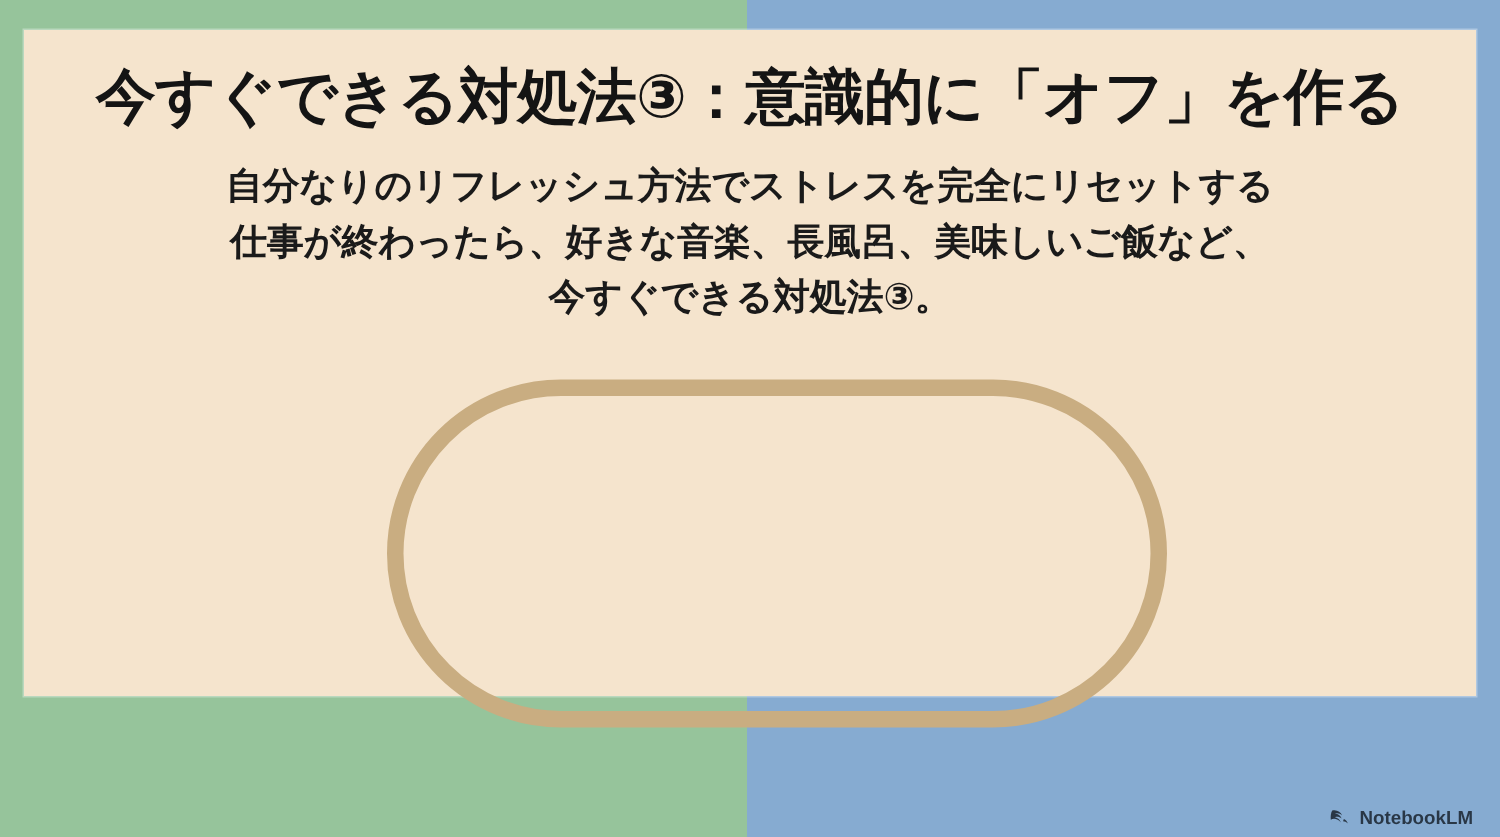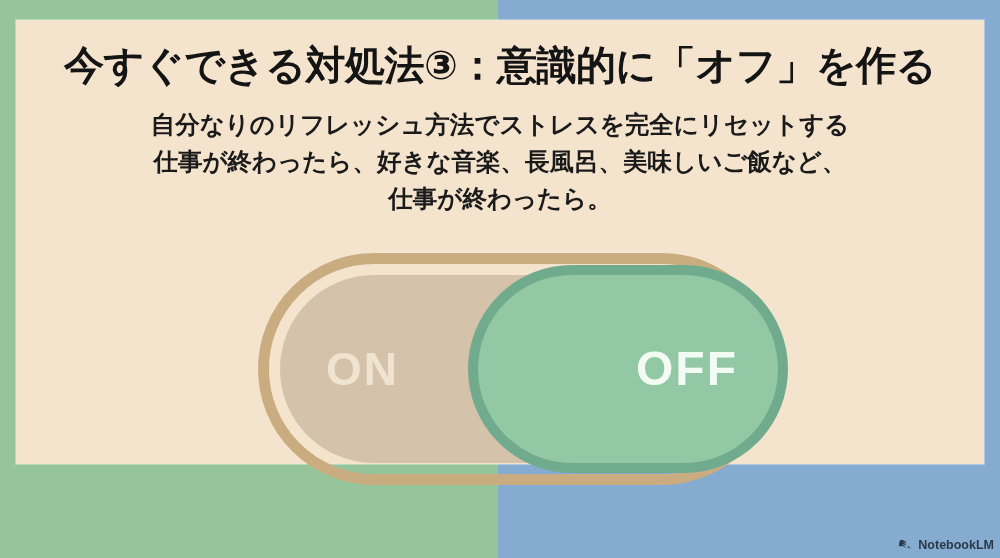--- a/index.html
+++ b/index.html
@@ -144,21 +144,21 @@
     font-size: 48px;
     font-weight: bold;
     color: #f2fbf4;
     letter-spacing: 2px;
     line-height: 1;
   }
 
   
   .watermark {
     position: absolute;
-    right: 6px;
+    right: 18px;
     bottom: 6px;
     display: flex;
     align-items: center;
     gap: 5px;
     color: #1f2b38;
     font-size: 12.5px;
     font-weight: bold;
     opacity: 0.9;
   }
   .watermark-icon {
@@ -176,31 +176,25 @@
   <div class="bg-band bg-band-green"></div>
   <div class="bg-band bg-band-blue"></div>
 
   <div class="panel">
 
     <div class="title">今すぐできる対処法③：意識的に「オフ」を作る</div>
 
     <div class="subtitle">
       <span class="subtitle-line">自分なりのリフレッシュ方法でストレスを完全にリセットする</span>
       <span class="subtitle-line">仕事が終わったら、好きな音楽、長風呂、美味しいご飯など、</span>
-      <span class="subtitle-line">仕事が終わったら。</span>
+      <span class="subtitle-line">今すぐできる対処法③。</span>
     </div>
 
     <div class="toggle-wrap">
       <div class="toggle-ring"></div>
-      <div class="toggle-track">
-        <span class="toggle-label-on">ON</span>
-        <div class="toggle-knob">
-          <span class="toggle-label-off">OFF</span>
-        </div>
-      </div>
     </div>
 
   </div>
 
   <div class="watermark">
     <span class="watermark-icon">
       <svg viewBox="0 0 16 14" width="15" height="13" aria-hidden="true">
         <path d="M2.2 1.4 C5.4 0.6 8.2 2.2 9.4 5.0 C8.0 3.6 6.0 3.0 4.2 3.6 C6.4 3.8 8.2 5.2 9.0 7.2 C7.6 6.0 5.8 5.6 4.2 6.2 C6.2 6.6 7.8 8.0 8.4 10.0 C6.6 7.6 3.6 6.8 1.2 8.0 C1.0 5.6 1.2 3.2 2.2 1.4 Z" fill="#1f2b38"></path>
         <path d="M10.6 7.6 C12.0 8.2 13.0 9.4 13.4 10.8 C12.4 9.8 11.2 9.2 10.0 9.2 Z" fill="#1f2b38"></path>
       </svg>

